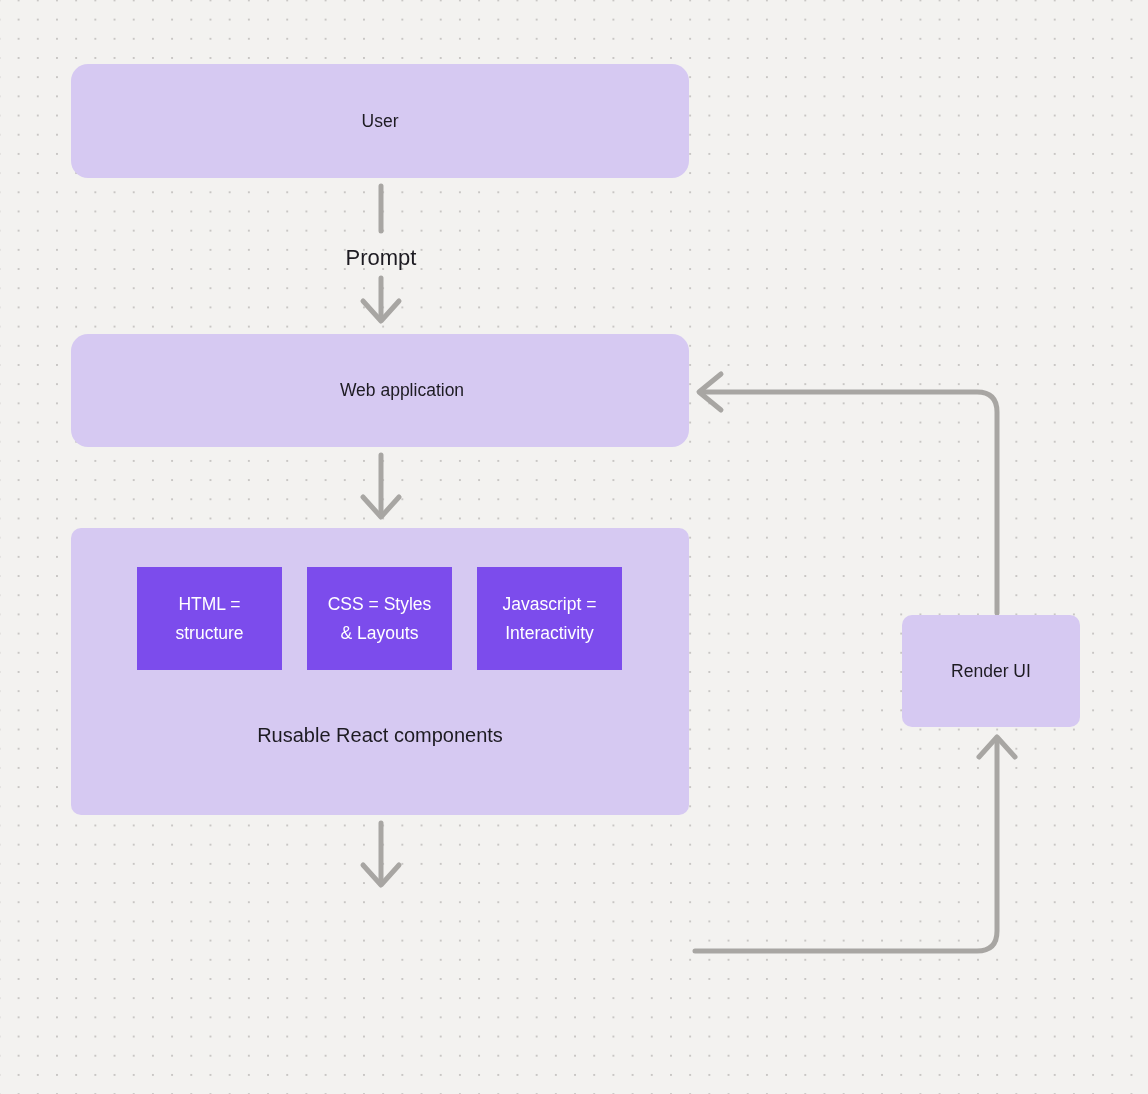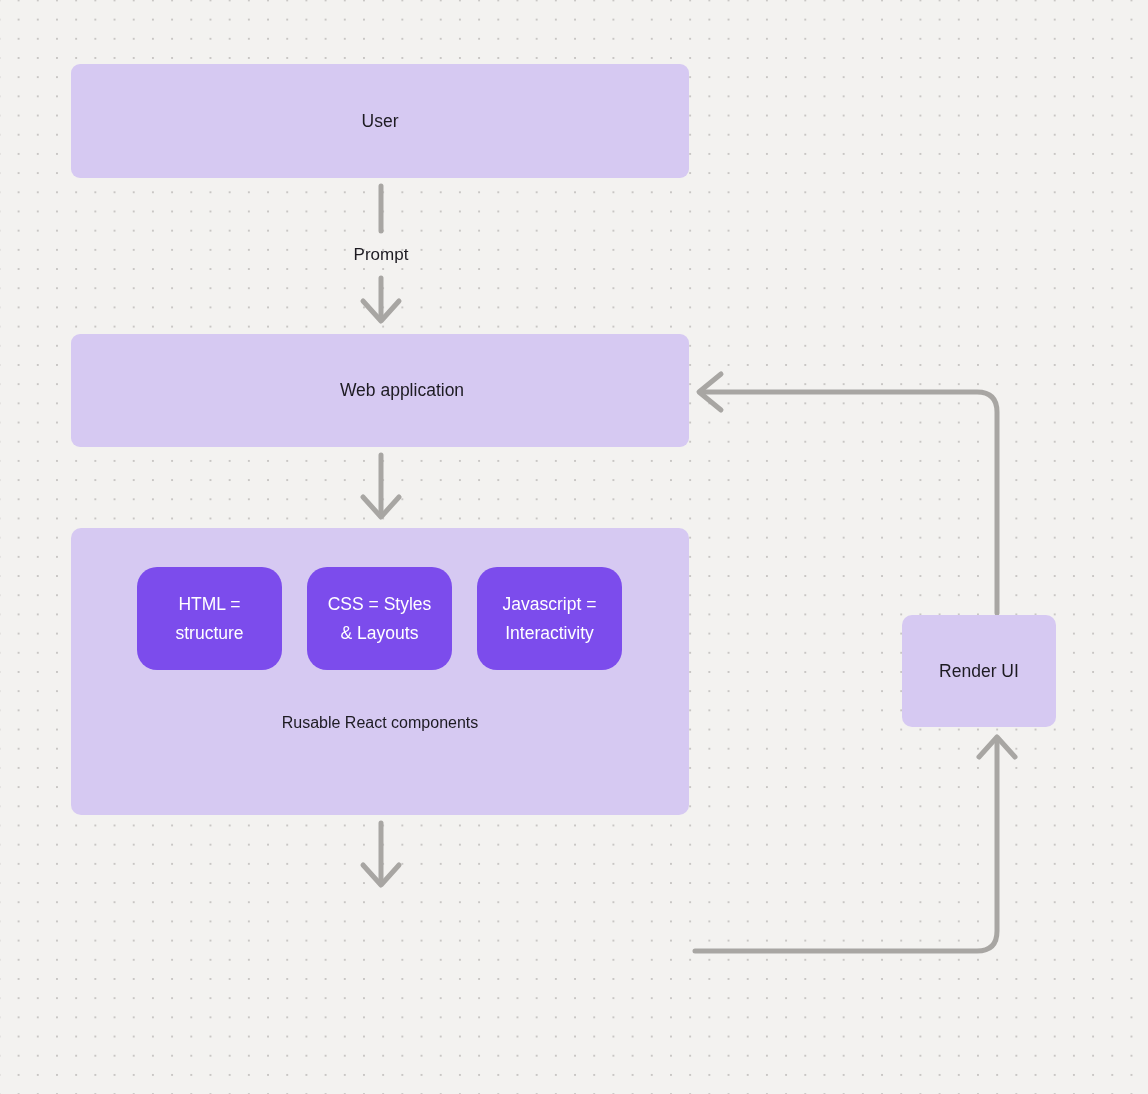--- a/index.html
+++ b/index.html
@@ -18,45 +18,45 @@
   }
   svg.connectors{
     position:absolute; inset:0; width:1148px; height:1094px; pointer-events:none;
   }
   svg.connectors path{
     stroke:var(--connector); stroke-width:5; fill:none;
     stroke-linecap:round; stroke-linejoin:round;
   }
   .node{
     position:absolute; display:flex; align-items:center; justify-content:center;
-    background:var(--node-light); border-radius:9px;
+    background:var(--node-light); border-radius:17px;
     color:var(--text-dark); font-size:17.5px; font-weight:500; text-align:center;
   }
   .node-user{left:71px; top:64px; width:618px; height:114px;}
   .node-web{left:71px; top:334px; width:618px; height:113px;padding-left:44px;}
   .node-group{left:71px; top:528px; width:618px; height:287px; border-radius:10px;}
   .node-vite{left:71px; top:895px; width:618px; height:113px;}
-  .node-render{left:902px; top:615px; width:154px; height:112px; border-radius:10px;}
+  .node-render{left:902px; top:615px; width:178px; height:112px; border-radius:10px;}
   .child{
     position:absolute; display:flex; align-items:center; justify-content:center;
-    width:145px; height:103px; top:39px; border-radius:20px;
+    width:145px; height:103px; top:39px; border-radius:0;
     background:var(--node-dark); color:var(--text-light);
     font-size:17.5px; font-weight:500; line-height:1.65; text-align:center;
     padding:0 14px;
   }
   .child-html{left:66px;}
   .child-css{left:236px;}
   .child-js{left:406px;}
   .group-caption{
-    position:absolute; left:0; right:0; top:186px; text-align:center;
-    color:var(--text-dark); font-size:16px; font-weight:500;
+    position:absolute; left:0; right:0; top:196px; text-align:center;
+    color:var(--text-dark); font-size:20px; font-weight:500;
   }
   .edge-label{
     position:absolute; left:331px; top:245px; width:100px; text-align:center;
-    color:var(--text-dark); font-size:17px; font-weight:500;
+    color:var(--text-dark); font-size:22px; font-weight:500;
   }
 </style>
 </head>
 <body>
 
 <div class="canvas">
 
   <svg class="connectors" viewBox="0 0 1148 1094">
 
     <path d="M381 186 L381 231"></path>

